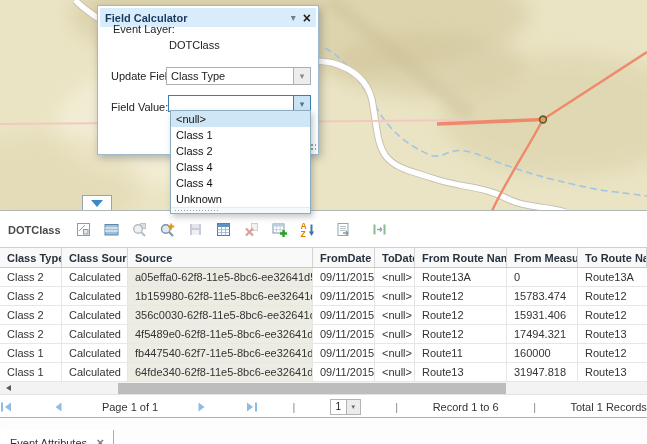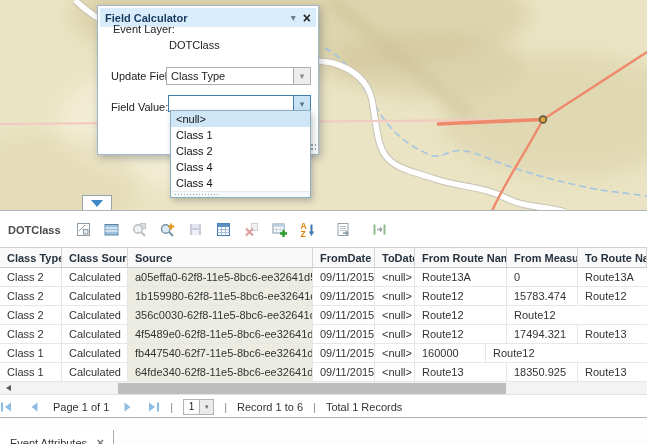--- a/index.html
+++ b/index.html
@@ -73,21 +73,21 @@
   .hdr .gcell{border-right:1px solid #d4d4d4;}
   .c0{width:62px;}.c1{width:66px;}.c2{width:185px;}.c3{width:62px;}.c4{width:40px;}
   .c5{width:92px;}.c6{width:71px;}.c7{width:69px;border-right:none;}
   .grow .c2{background:#edece3;}
   .grow.hdr .c2{background:#f9f9f9;}
   
   .hscroll{position:absolute;left:0;top:171px;width:647px;height:13px;background:#f3f3f3;border-bottom:1px solid #e2e2e2;}
   .hthumb{position:absolute;left:118px;top:1px;width:388px;height:11px;background:#bdbdbd;cursor:pointer;}
   .harrow{position:absolute;left:6px;top:3px;width:0;height:0;border-top:3.5px solid transparent;border-bottom:3.5px solid transparent;border-right:5px solid #5a5a5a;cursor:pointer;}
   
-  .pager{position:absolute;left:0;top:184px;width:647px;height:23px;display:flex;align-items:center;color:#333;background:#fff;}
+  .pager{position:absolute;left:0;top:184px;width:647px;height:23px;display:flex;align-items:center;color:#333;background:#fff;justify-content:space-between;}
   .pg-btn{display:flex;align-items:center;cursor:pointer;}
   .pipe{color:#8a8a8a;margin:0 10px;}
   .pg-combo{display:flex;height:16px;}
   .pg-num{width:17px;border:1px solid #b3b3b3;background:#fff;text-align:center;line-height:14px;font-size:10px;color:#222;}
   .pg-dd{width:14px;border:1px solid #b3b3b3;border-left:none;background:#ececec;display:flex;align-items:center;justify-content:center;font-size:7px;color:#666;cursor:pointer;}
   
   .tabbar{position:absolute;left:0;top:417px;width:647px;height:27px;background:#fdfdfd;border-top:1px solid #adadad;}
   .tab{
     position:absolute;left:1px;top:12px;height:25px;width:113px;background:#fff;
     border-right:1px solid #adadad;display:flex;align-items:center;padding:0 9px;cursor:pointer;
@@ -162,20 +162,21 @@
 
     <div class="dlg-grip"></div>
   </div>
 
   <div class="ddlist">
     <div class="dditem hl">&lt;null&gt;</div>
     <div class="dditem">Class 1</div>
     <div class="dditem">Class 2</div>
     <div class="dditem">Class 4</div>
     <div class="dditem">Class 4</div>
+    <div class="dditem">Unknown</div>
     <div class="dd-grip"></div>
   </div>
 
   <div class="panel">
     <div class="toolbar">
       <span class="layer-name">DOTClass</span>
 
       <span class="tb-icon">
         <svg width="17" height="17">
             <rect x="2.5" y="2.5" width="12" height="12" fill="#fff" stroke="#8d9ba6"></rect>
@@ -285,49 +286,51 @@
         <div class="gcell c6">15783.474</div>
         <div class="gcell c7">Route12</div>
       </div>
       <div class="grow">
         <div class="gcell c0">Class 2</div>
         <div class="gcell c1">Calculated</div>
         <div class="gcell c2">356c0030-62f8-11e5-8bc6-ee32641d5ec9</div>
         <div class="gcell c3">09/11/2015</div>
         <div class="gcell c4">&lt;null&gt;</div>
         <div class="gcell c5">Route12</div>
+        <div class="gcell c6">15931.406</div>
         <div class="gcell c7">Route12</div>
       </div>
       <div class="grow">
         <div class="gcell c0">Class 2</div>
         <div class="gcell c1">Calculated</div>
         <div class="gcell c2">4f5489e0-62f8-11e5-8bc6-ee32641d5ec9</div>
         <div class="gcell c3">09/11/2015</div>
         <div class="gcell c4">&lt;null&gt;</div>
         <div class="gcell c5">Route12</div>
         <div class="gcell c6">17494.321</div>
         <div class="gcell c7">Route13</div>
       </div>
       <div class="grow">
         <div class="gcell c0">Class 1</div>
         <div class="gcell c1">Calculated</div>
         <div class="gcell c2">fb447540-62f7-11e5-8bc6-ee32641d5ec9</div>
         <div class="gcell c3">09/11/2015</div>
         <div class="gcell c4">&lt;null&gt;</div>
+        <div class="gcell c5">Route11</div>
         <div class="gcell c6">160000</div>
         <div class="gcell c7">Route12</div>
       </div>
       <div class="grow">
         <div class="gcell c0">Class 1</div>
         <div class="gcell c1">Calculated</div>
         <div class="gcell c2">64fde340-62f8-11e5-8bc6-ee32641d5ec9</div>
         <div class="gcell c3">09/11/2015</div>
         <div class="gcell c4">&lt;null&gt;</div>
         <div class="gcell c5">Route13</div>
-        <div class="gcell c6">18350.925</div>
+        <div class="gcell c6">31947.818</div>
         <div class="gcell c7">Route13</div>
       </div>
     </div>
 
     <div class="hscroll">
       <div class="harrow"></div>
       <div class="hthumb"></div>
     </div>
 
     <div class="pager">

